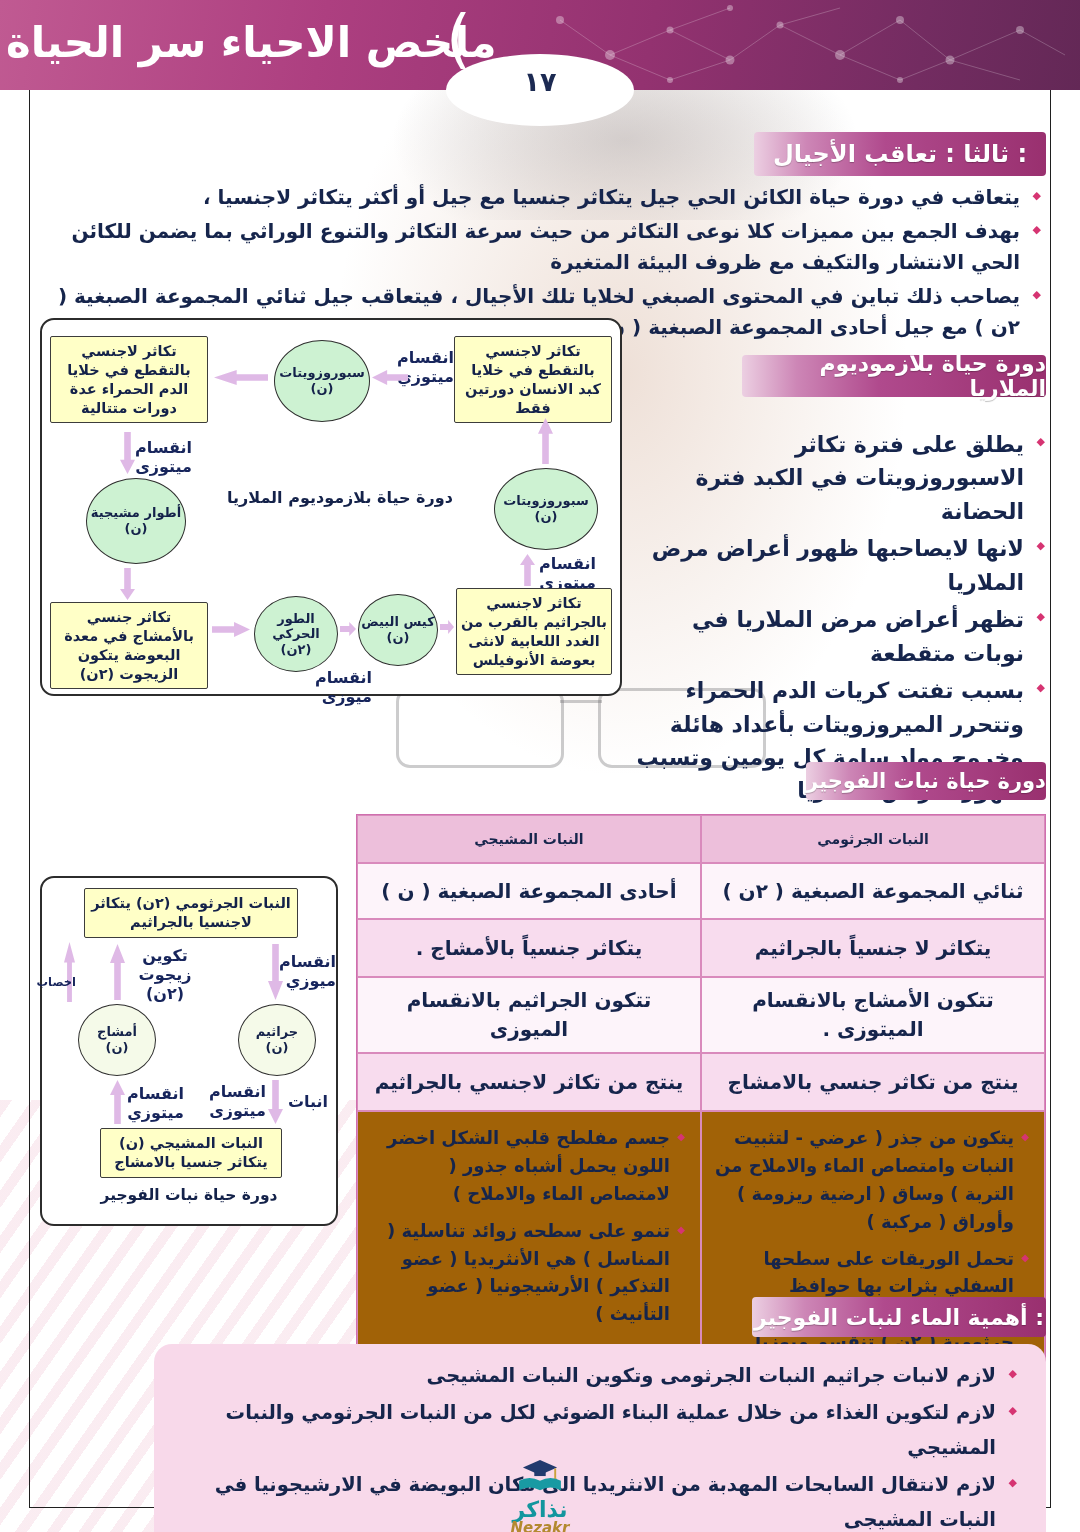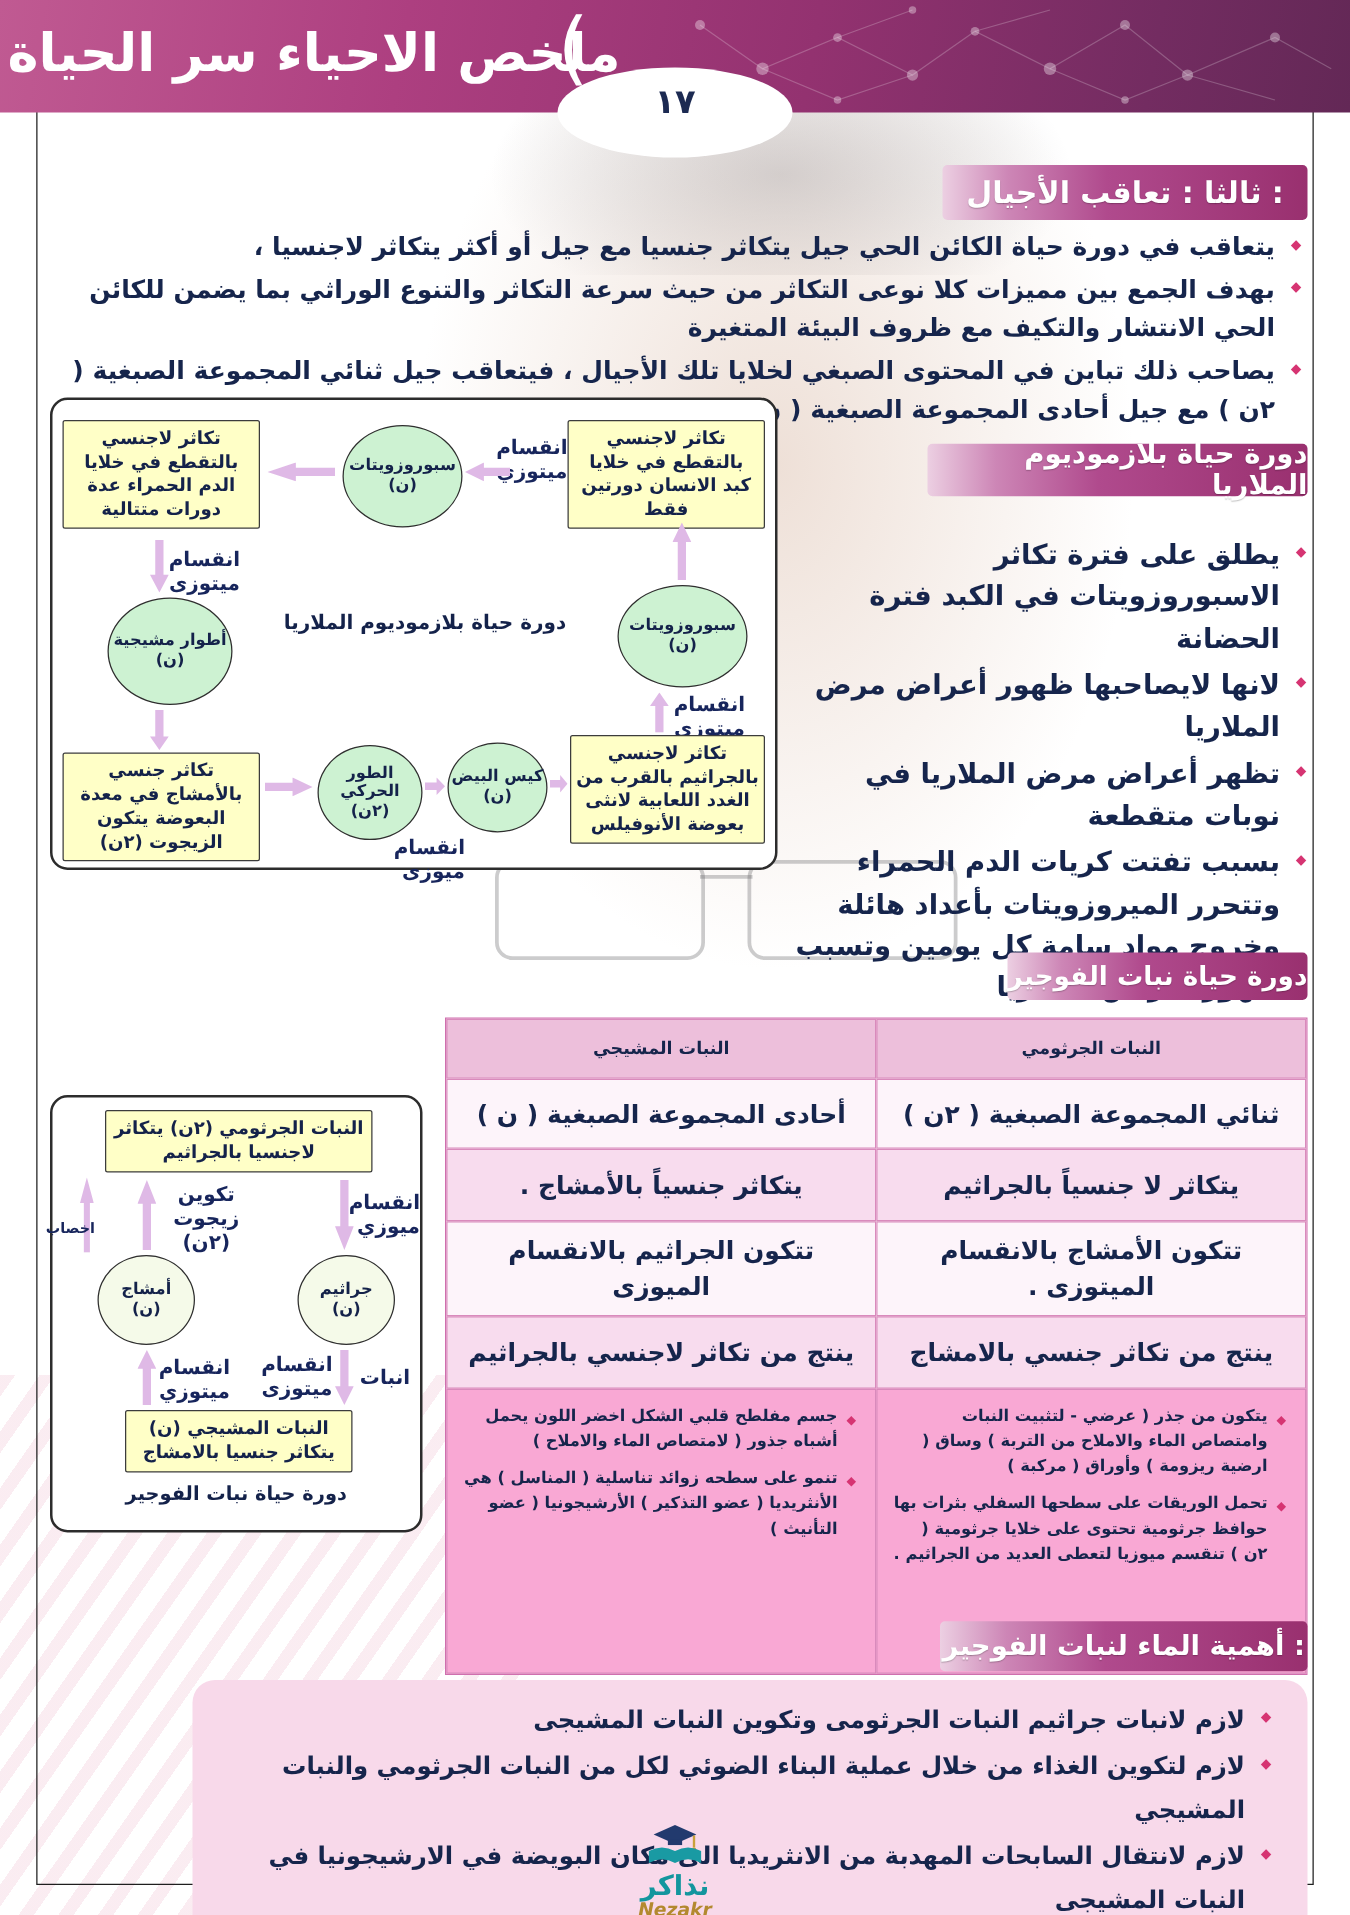--- a/index.html
+++ b/index.html
@@ -58,21 +58,21 @@
   .ba.d{clip-path:polygon(50% 100%,100% 66%,72% 66%,72% 0,28% 0,28% 66%,0 66%)}
 
   
   .ftable{position:absolute;left:356px;top:814px;width:690px;z-index:2;direction:rtl;
           display:grid;grid-template-columns:1fr 1fr;border:1.5px solid #cf6fae;background:#fff}
   .ftable>div{border:1px solid #d98abc;display:flex;align-items:center;justify-content:center;
           text-align:center;padding:8px 10px;font-size:20px;line-height:1.45}
   .ftable .th{background:#edbfdb;min-height:48px;font-size:14px}
   .ftable .ra{background:#fdf4fa;min-height:56px}
   .ftable .rb{background:#f8dcee;min-height:58px}
-  .ftable .big{display:block;background:#f9a8d4;text-align:right;font-size:13px;padding:12px 12px;min-height:228px}
+  .ftable .big{display:block;background:#a16207;text-align:right;font-size:18px;padding:12px 12px;min-height:228px}
 
   
   .impbox{position:absolute;left:154px;top:1344px;width:892px;min-height:124px;background:#f8d9ea;
           border-radius:18px;z-index:2;direction:rtl;padding:14px 26px 10px}
   .impbox .bl{font-size:19.5px;line-height:1.8;margin-bottom:2px}
 
   
   .footer{position:absolute;left:462px;top:1458px;width:156px;z-index:4;text-align:center}
   .brand-ar{font-size:22px;color:#13969e;margin-top:-3px}
   .brand-en{font-size:15px;color:#b3892f;font-style:italic;margin-top:-3px}

